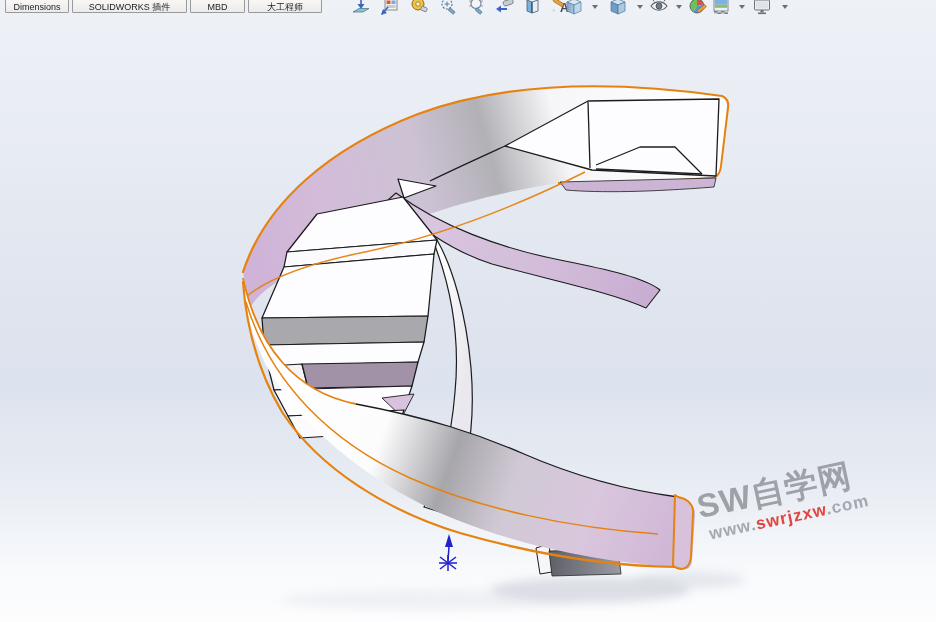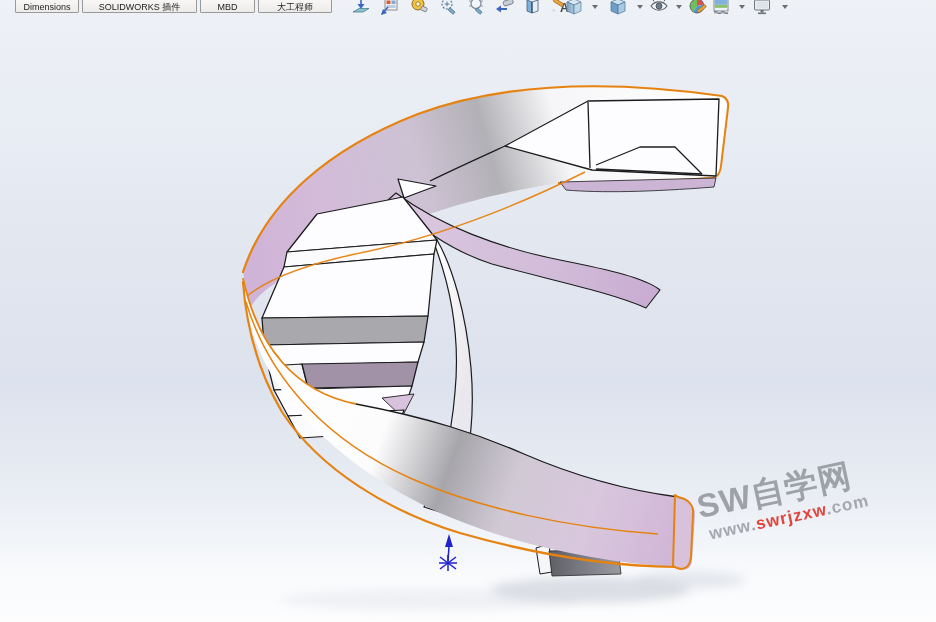--- a/index.html
+++ b/index.html
@@ -2,21 +2,21 @@
 <html><head>
 <meta charset="utf-8">
 <style>
   * { margin:0; padding:0; box-sizing:border-box; }
   html,body { width:936px; height:622px; overflow:hidden; font-family:"Liberation Sans", sans-serif; }
   body {
     position:relative;
     background:linear-gradient(180deg,#eef1f6 0%,#e7ebf3 25%,#dfe4ee 50%,#dde3ee 62%,#e8ecf3 78%,#f8fafc 92%,#fdfdfe 100%);
   }
   
-  .cmd-tabs { position:absolute; top:0; left:14px; height:29px; width:330px; z-index:30; }
+  .cmd-tabs { position:absolute; top:0; left:4px; height:29px; width:330px; z-index:30; }
   .cmd-tab {
     position:absolute; top:-4px; height:17px; overflow:hidden;
     background:linear-gradient(180deg,#fbfaf9,#edebe9);
     border:1px solid #9a9a9a; border-radius:0 0 1px 1px;
     font-size:9px; color:#1d1d1d; text-align:center; line-height:21px;
     white-space:nowrap;
   }
   
   .hud { position:absolute; top:-3px; left:0; height:20px; width:936px; z-index:25; }
   .hud-icon { position:absolute; top:0; width:20px; height:19px; display:inline-block; }

